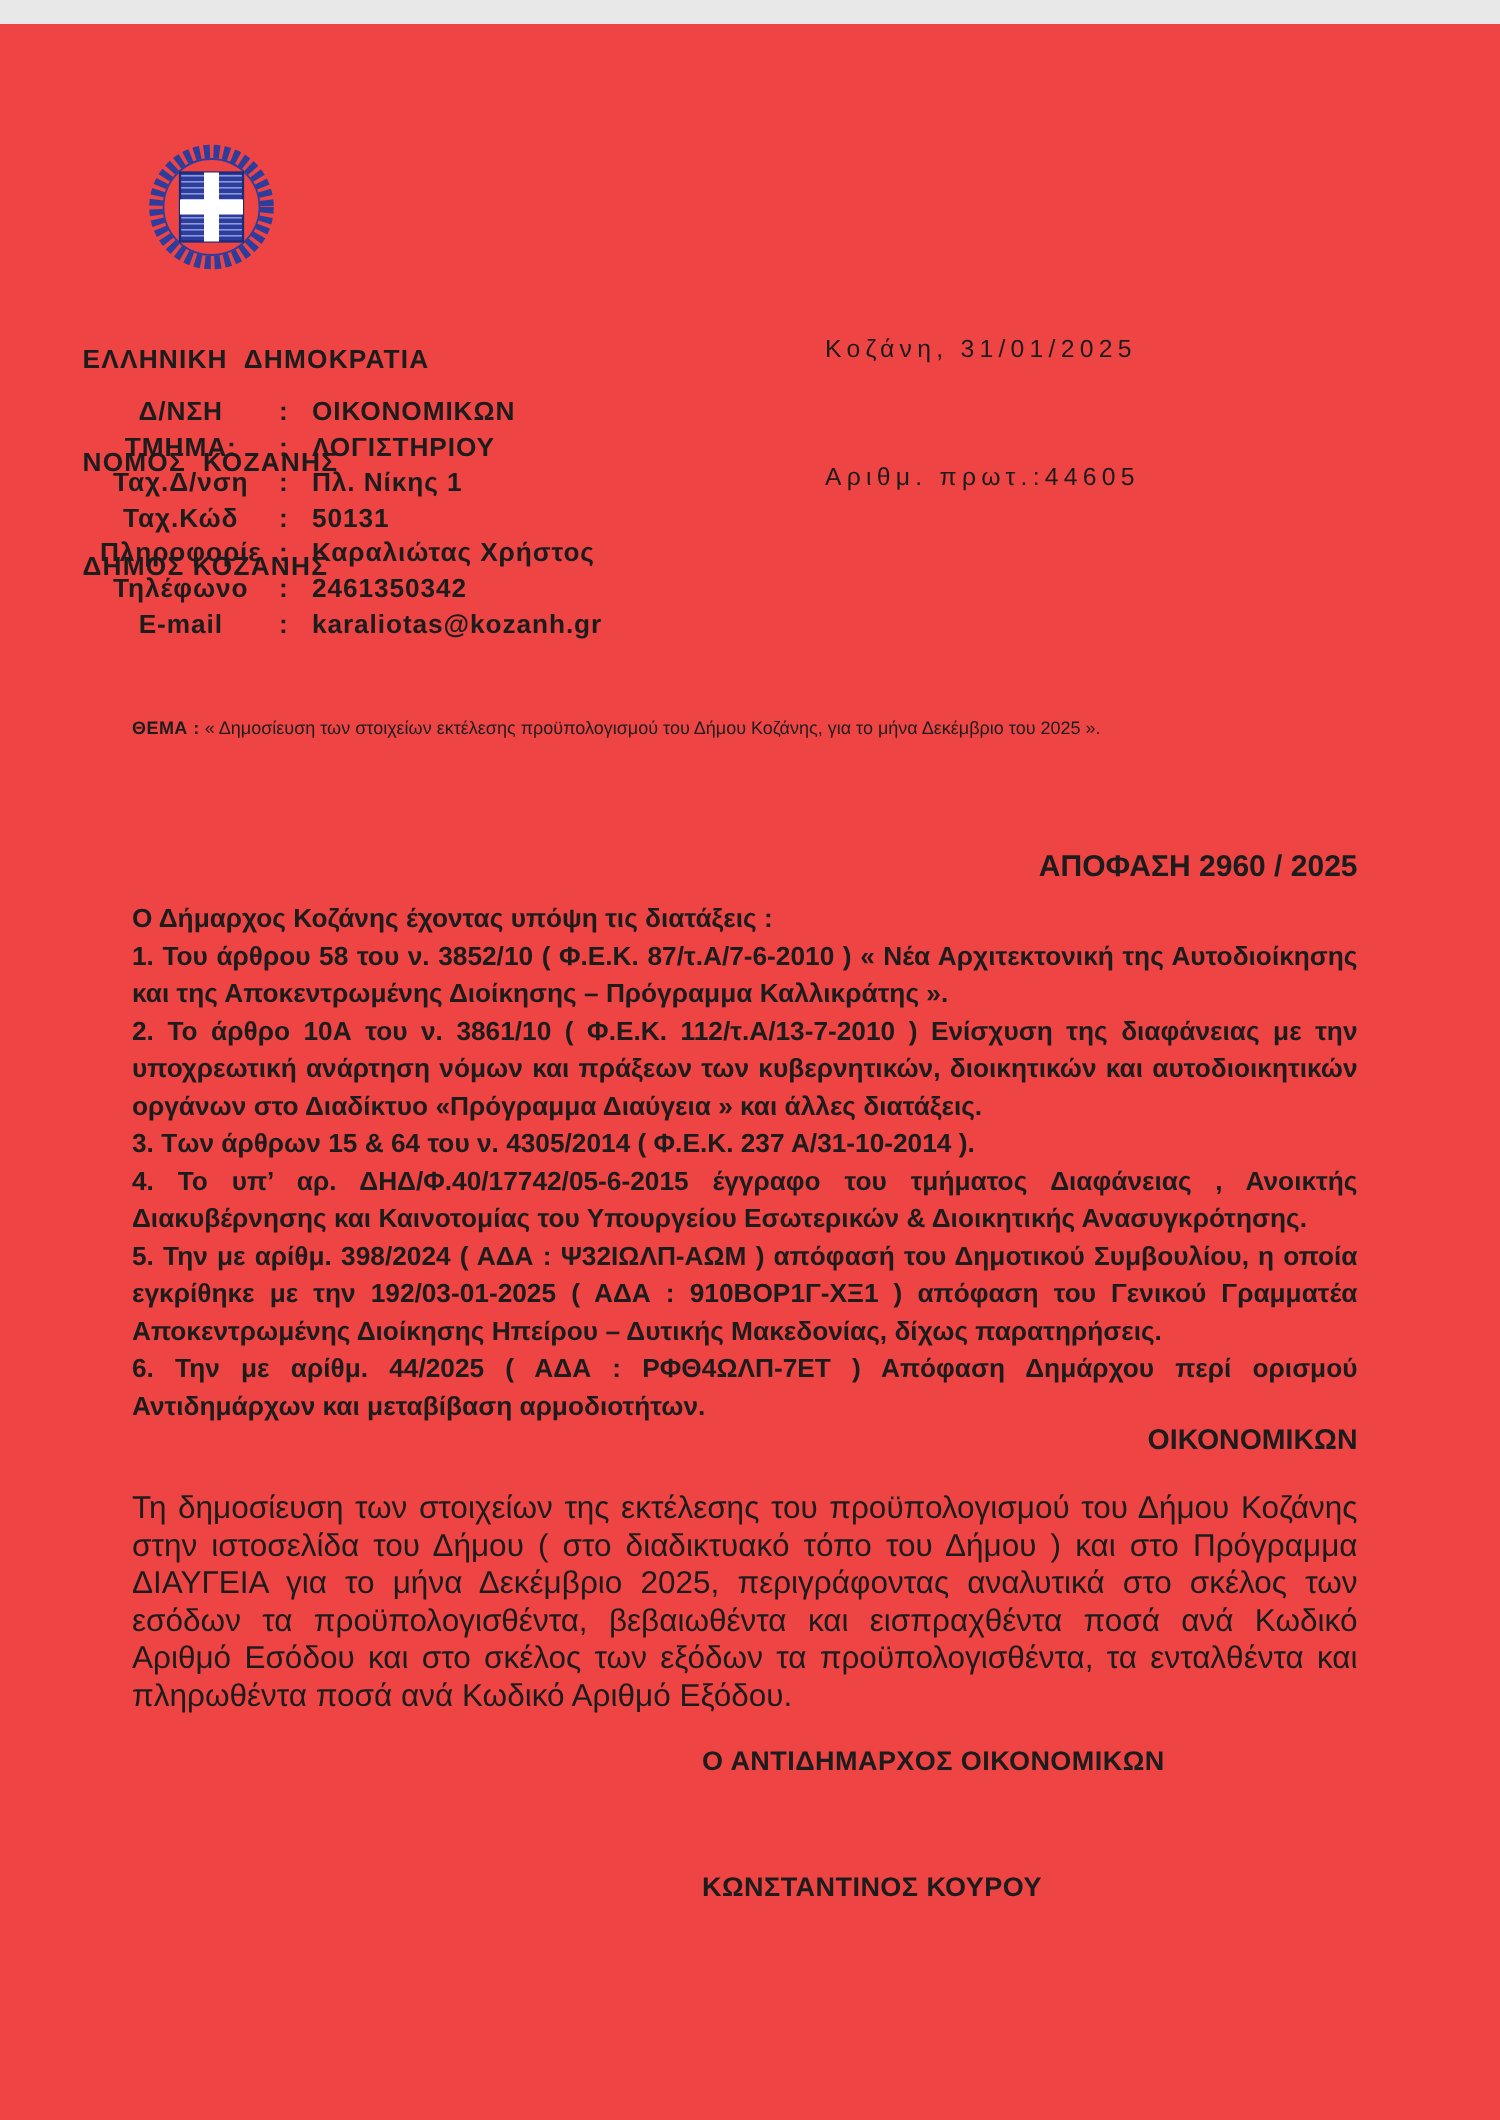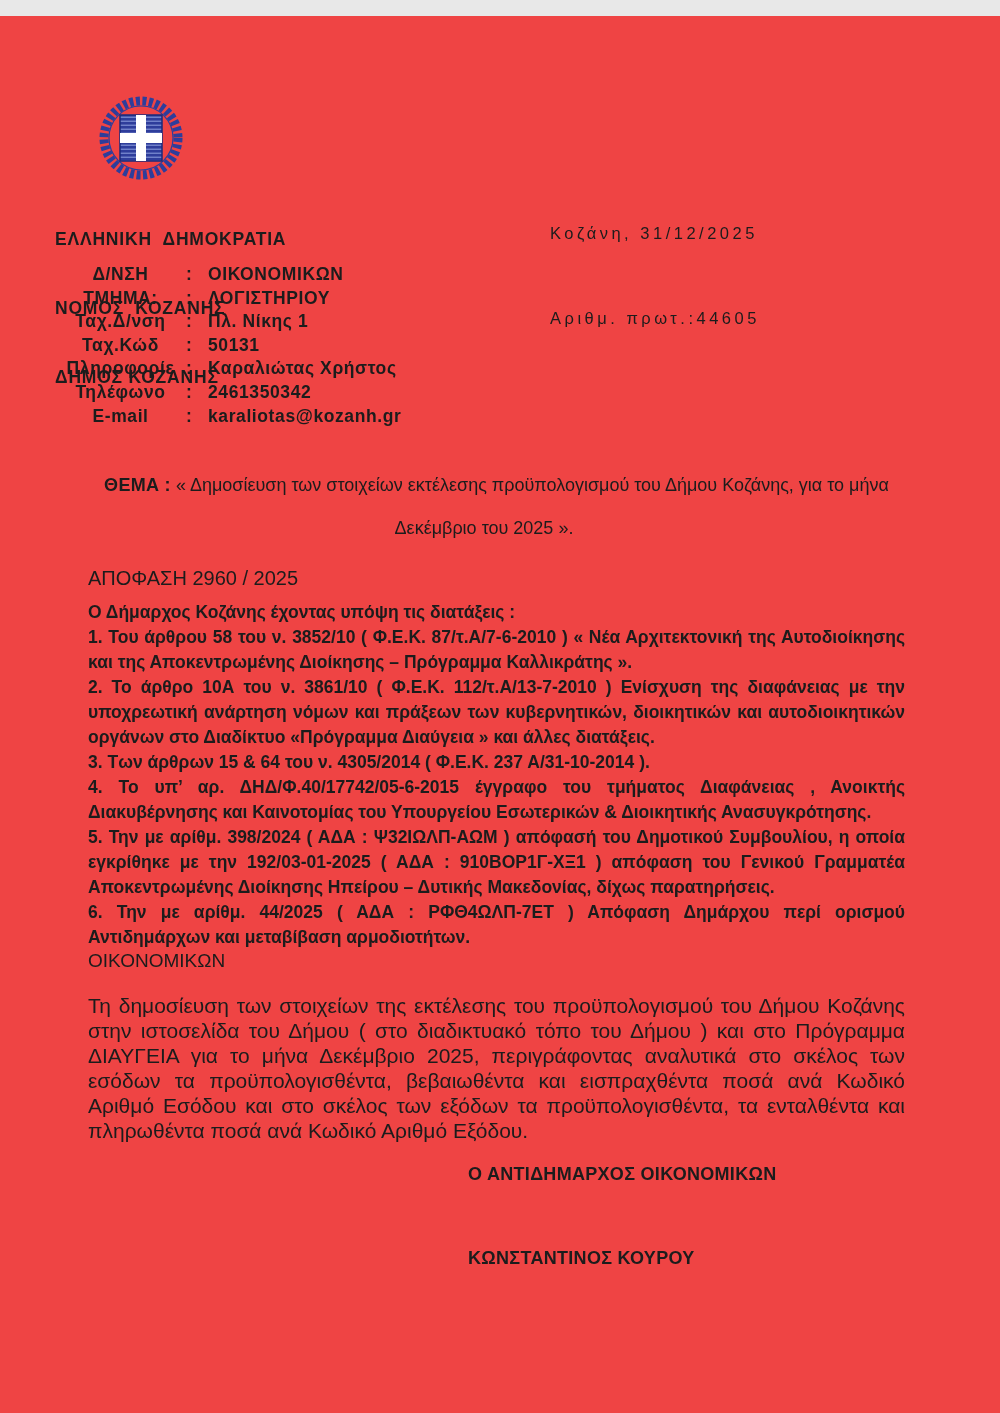--- a/index.html
+++ b/index.html
@@ -25,25 +25,25 @@
   .protocol { margin-top:28px; }
   .contact {
     position:absolute; left:55px; top:247px;
     font-weight:bold; font-size:17.5px; line-height:23.6px;
     letter-spacing:0.6px;
   }
   .crow { display:flex; }
   .clabel { width:131px;text-align:center; }
   .csep   { width:22px; }
   .subject {
-    position:absolute; left:78px; top:448px; width:812px;
-    font-size:18px; line-height:43px; text-indent:25px;text-align:center;
+    position:absolute; left:63px; top:448px; width:812px;
+    font-size:12px; line-height:43px; text-indent:25px;
   }
   .subject b { letter-spacing:0.3px; }
-  .h-center { text-align:left; font-weight:normal; }
+  .h-center { text-align:right; font-weight:bold; }
   .decision-heading {
     position:absolute; left:88px; top:551px; width:817px;
     font-size:20px;
   }
   .considerations {
     position:absolute; left:88px; top:584px; width:817px;
     font-size:17.5px; line-height:25px;font-weight:bold;
   }
   .considerations p, .decision-body p { margin:0; }
   .just { text-align:justify; }
@@ -82,21 +82,21 @@
     </svg>
   </div>
 
   <div class="org">
     <div>ΕΛΛΗΝΙΚΗ  ΔΗΜΟΚΡΑΤΙΑ</div>
     <div>ΝΟΜΟΣ  ΚΟΖΑΝΗΣ</div>
     <div>ΔΗΜΟΣ ΚΟΖΑΝΗΣ</div>
   </div>
 
   <div class="dateblock">
-    <div>Κοζάνη, 31/12/2025</div>
+    <div>Κοζάνη, 31/01/2025</div>
     <div class="protocol">Αριθμ. πρωτ.:44605</div>
   </div>
 
   <div class="contact">
     <div class="crow">
       <span class="clabel">Δ/ΝΣΗ</span>
         <span class="csep">:</span>
         <span class="cvalue">ΟΙΚΟΝΟΜΙΚΩΝ</span>
     </div>
     <div class="crow">

